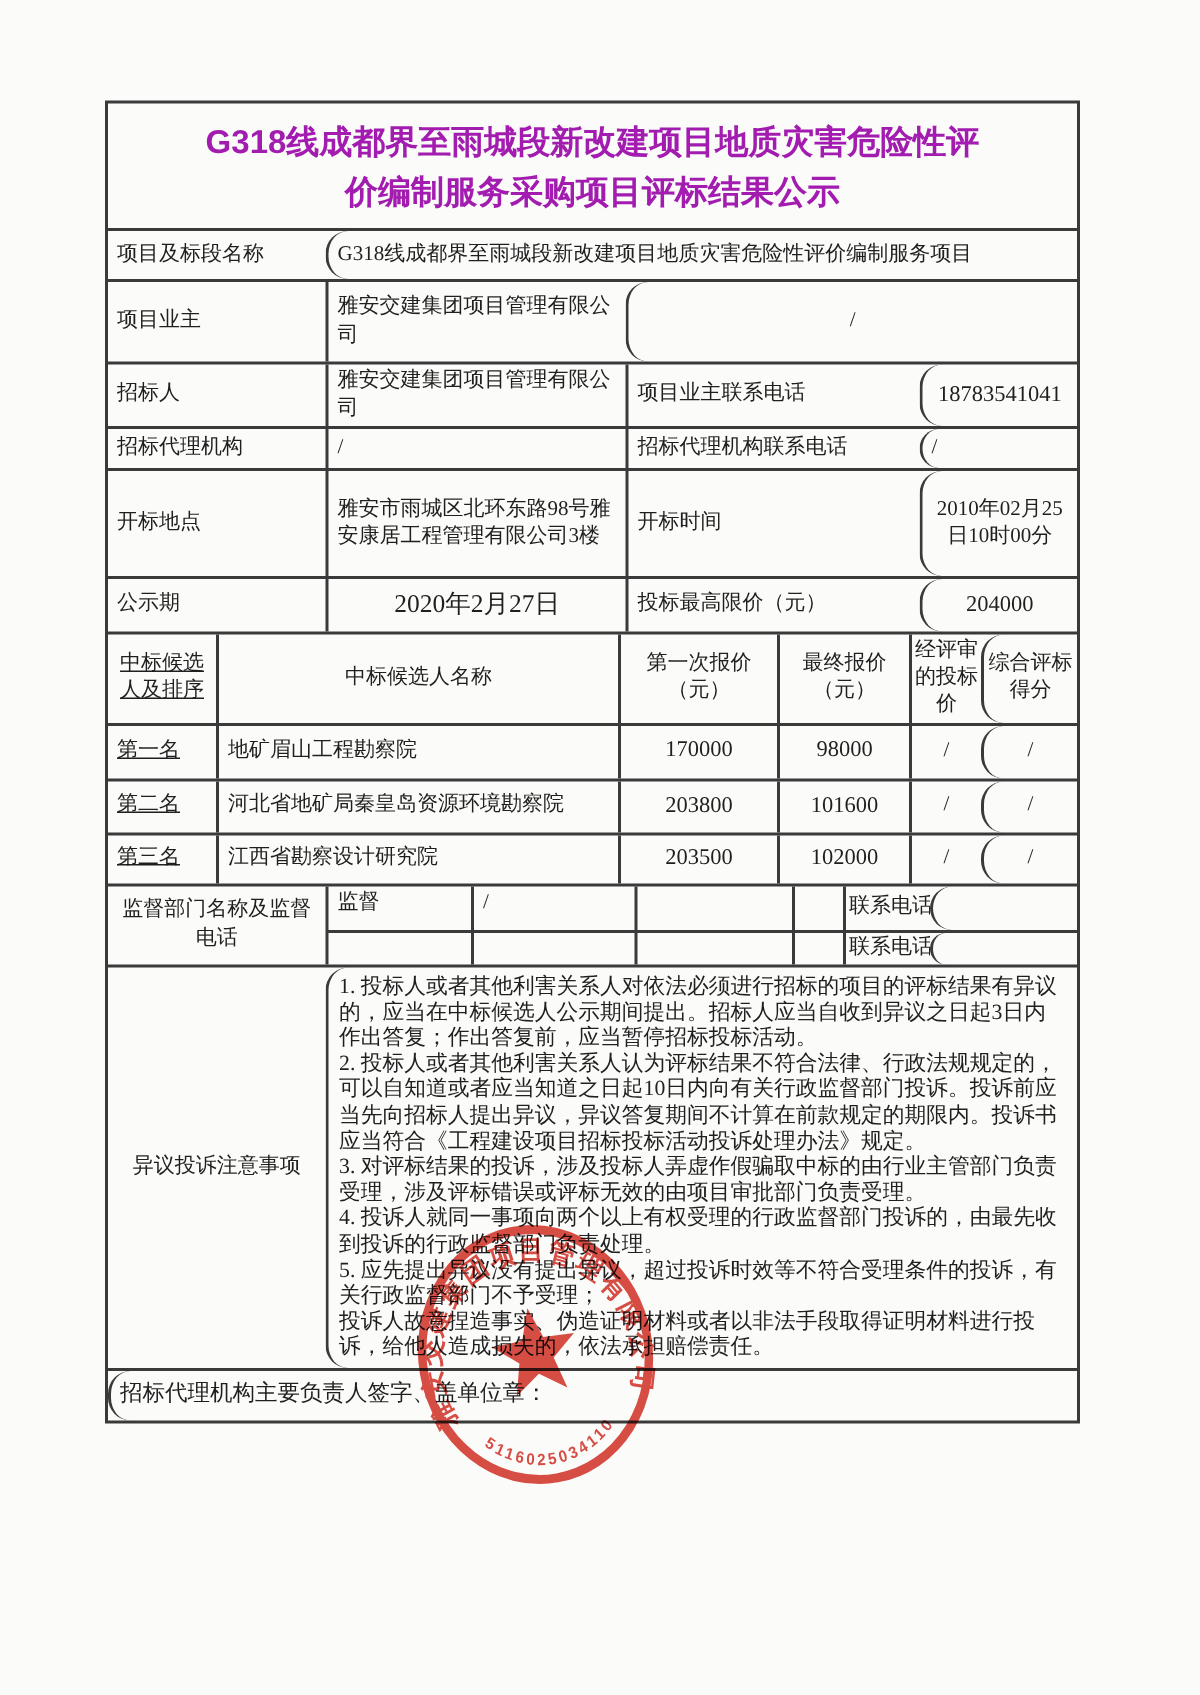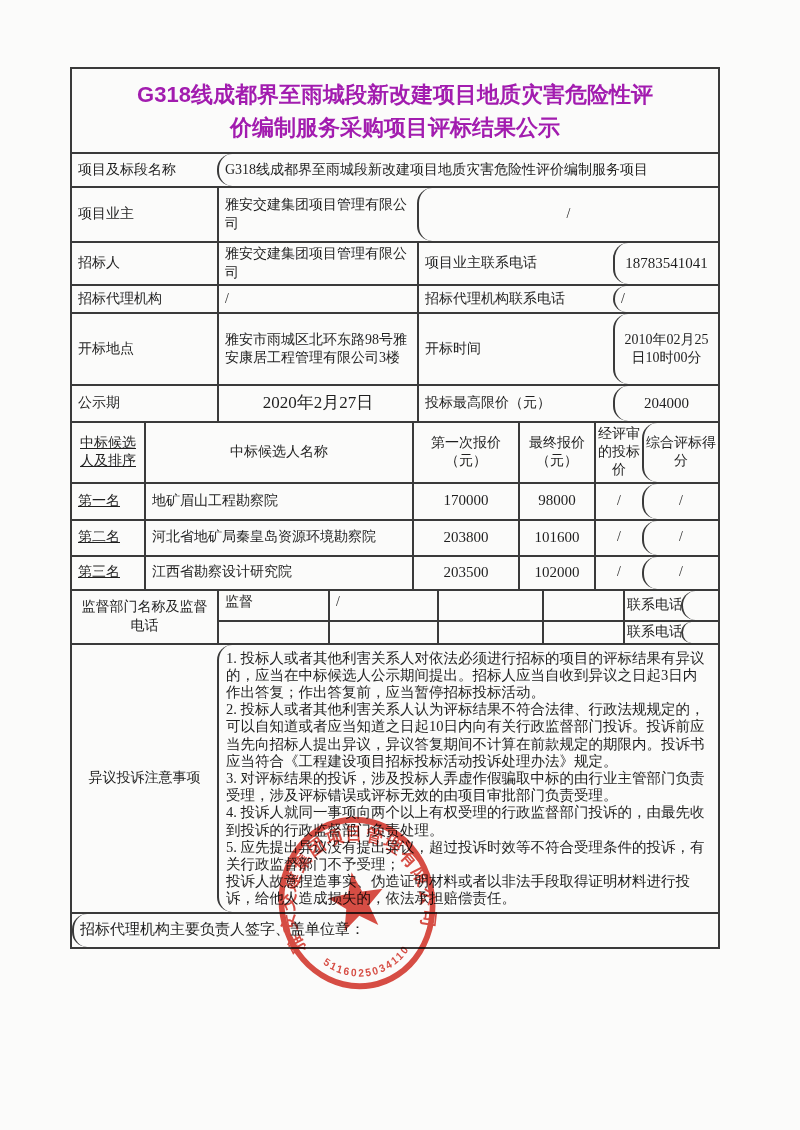--- a/index.html
+++ b/index.html
@@ -34,28 +34,28 @@
   .tc{justify-content:center;text-align:center;}
   .tl{justify-content:flex-start;text-align:left;}
   .flex1{flex:1;border-radius:15px;}
   .w145{width:145px;flex:none;}
   .w200{width:200px;flex:none;}
   .w196{width:196px;flex:none;}
   
   .cw82{width:72px;flex:none;text-decoration:underline;}
   .cw268{width:268px;flex:none;}
   .cw106{width:106px;flex:none;}
-  .cw88{width:76px;flex:none;}
+  .cw88{width:88px;flex:none;}
   .cw48{width:48px;flex:none;padding:2px 2px;}
   
-  .sw97{width:111px;flex:none;}
+  .sw97{width:97px;flex:none;}
   .sw109{width:109px;flex:none;}
   .sw105{width:105px;flex:none;}
   .sw34{width:34px;flex:none;padding:0;}
-  .sw58{width:58px;flex:none;padding:0 2px;white-space:nowrap;margin-left:47px;}
+  .sw58{width:58px;flex:none;padding:0 2px;white-space:nowrap;}
   .title-row{min-height:83px;align-items:center;justify-content:center;}
   .title{
     width:100%;text-align:center;
     font-family:"Liberation Sans","DejaVu Sans",sans-serif;
     font-weight:bold;font-size:22px;line-height:1.5;color:#a21caf;border-radius:26px;
   }
   .num{font-size:15px;}
   .big-date{font-size:17px;}
   .notice-body{
     display:block;font-size:14.5px;line-height:17.2px;padding:5px 7px 4px 7px;

